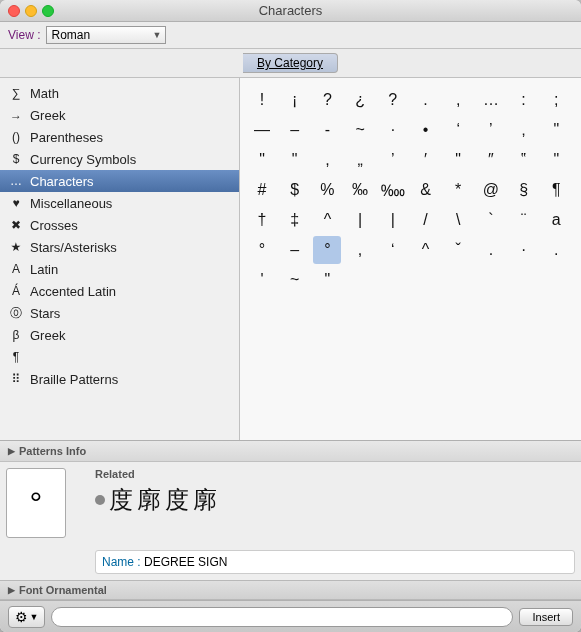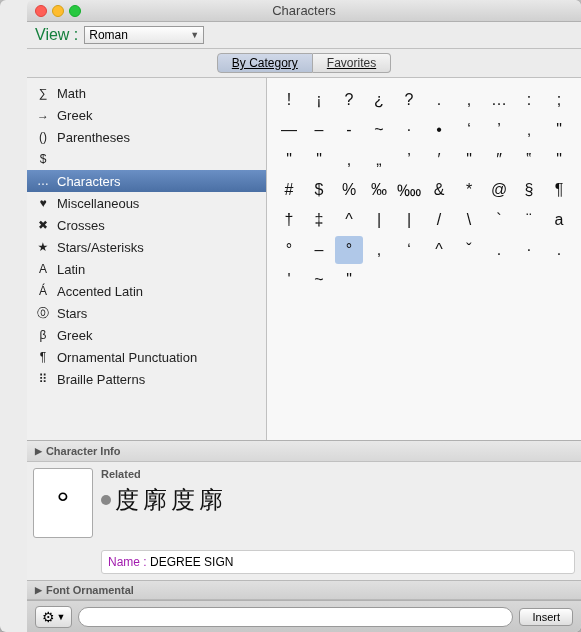--- a/index.html
+++ b/index.html
@@ -13,21 +13,20 @@
     }
     .window {
       width: 581px;
       height: 632px;
       background: #ececec;
       border-radius: 6px;
       box-shadow: 0 2px 10px rgba(0,0,0,0.4);
       display: flex;
       flex-direction: column;
       overflow: hidden;
-      padding-left: 27px;
     }
     .title-bar {
       height: 22px;
       background: linear-gradient(to bottom, #e8e8e8, #d0d0d0);
       border-bottom: 1px solid #b0b0b0;
       display: flex;
       align-items: center;
       justify-content: center;
       position: relative;
       border-radius: 6px 6px 0 0;
@@ -52,21 +51,21 @@
       color: #444;
     }
     .toolbar {
       padding: 4px 8px;
       background: #ececec;
       border-bottom: 1px solid #c0c0c0;
       display: flex;
       align-items: center;
       gap: 6px;
     }
-    .view-label { font-size: 16px; color: #15803d; }
+    .view-label { font-size: 12px; color: #701a75; }
     .view-select {
       font-size: 12px;
       padding: 1px 4px;
       background: linear-gradient(to bottom, #fefefe, #e8e8e8);
       border: 1px solid #999;
       border-radius: 0;
       width: 120px;
       appearance: none;
       -webkit-appearance: none;
       cursor: pointer;
@@ -196,20 +195,21 @@
       justify-content: center;
       font-size: 32px;
       flex-shrink: 0;
       border-radius: 3px;
     }
     .char-info-right {
       flex: 1;
       display: flex;
       flex-direction: column;
       gap: 4px;
+      margin-left: 21px;
     }
     .related-label {
       font-size: 11px;
       color: #555;
       font-weight: 600;
     }
     .related-chars {
       display: flex;
       align-items: center;
       gap: 4px;
@@ -227,21 +227,21 @@
       color: #111;
     }
     .char-name-area {
       margin-top: auto;
       border: 1px solid #ccc;
       background: white;
       border-radius: 3px;
       padding: 4px 6px;
       font-size: 12px;
     }
-    .char-name-label { color: #a21caf; }
+    .char-name-label { color: #0369a1; }
     .char-name-value { color: #000; font-weight: 500; text-align: center; }
     .bottom-toolbar {
       height: 32px;
       border-top: 1px solid #b0b0b0;
       background: linear-gradient(to bottom, #d8d8d8, #c8c8c8);
       display: flex;
       align-items: center;
       padding: 0 8px;
       gap: 6px;
     }
@@ -306,40 +306,40 @@
     <div class="view-select-wrapper">
       <select class="view-select">
         <option>Roman</option>
       </select>
       <span class="view-select-arrow">▼</span>
     </div>
   </div>
 
   <div class="tab-bar">
     <button class="tab-btn active">By Category</button>
-    <button class="tab-btn">Favorites</button>
   </div>
 
   <div class="main-area">
 
     <div class="sidebar">
       <div class="sidebar-item">
         <span class="sidebar-icon">∑</span>
         <span>Math</span>
       </div>
       <div class="sidebar-item">
         <span class="sidebar-icon">→</span>
         <span>Greek</span>
       </div>
       <div class="sidebar-item">
         <span class="sidebar-icon">()</span>
         <span>Parentheses</span>
       </div>
       <div class="sidebar-item">
         <span class="sidebar-icon">$</span>
+        <span>Currency Symbols</span>
       </div>
       <div class="sidebar-item selected">
         <span class="sidebar-icon">…</span>
         <span>Characters</span>
       </div>
       <div class="sidebar-item">
         <span class="sidebar-icon">♥</span>
         <span>Miscellaneous</span>
       </div>
       <div class="sidebar-item">
@@ -361,21 +361,20 @@
       <div class="sidebar-item">
         <span class="sidebar-icon">⓪</span>
         <span>Stars</span>
       </div>
       <div class="sidebar-item">
         <span class="sidebar-icon">β</span>
         <span>Greek</span>
       </div>
       <div class="sidebar-item">
         <span class="sidebar-icon">¶</span>
-        <span>Ornamental Punctuation</span>
       </div>
       <div class="sidebar-item">
         <span class="sidebar-icon">⠿</span>
         <span>Braille Patterns</span>
       </div>
     </div>
 
     <div class="content-area">
       <div class="char-grid" id="char-grid">
           <div class="char-cell">!</div>
@@ -449,21 +448,21 @@
           <div class="char-cell"></div>
           <div class="char-cell"></div>
         </div>
     </div>
   </div>
 
   <div class="bottom-panel">
 
     <div class="char-info-header">
       <span class="char-info-triangle">▶</span>
-      <span>Character Info</span>
+      <span>Patterns Info</span>
     </div>
 
     <div class="char-info-body">
       <div class="char-preview-box">
         <span>°</span>
       </div>
       <div class="char-info-right">
         <span class="related-label">Related</span>
         <div class="related-chars">
           <div class="related-dot"></div>

